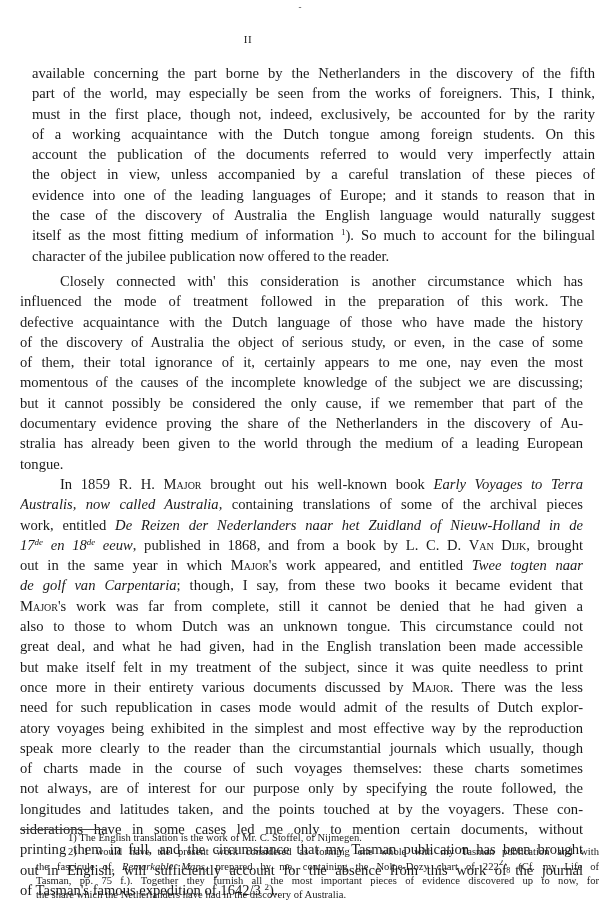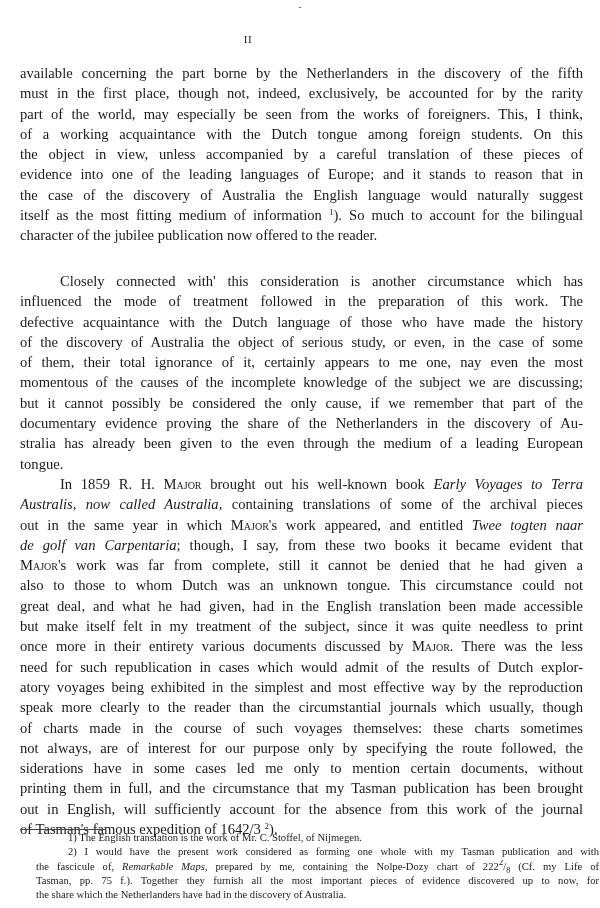--- a/index.html
+++ b/index.html
@@ -27,59 +27,63 @@
   .nline.last { text-align-last: left; }
   .nline.indent { padding-left: 32px; }
 </style>
 </head>
 <body>
 
 <div class="page">
   <div class="mark">-</div>
   <div class="folio">II</div>
 
-  <div class="body" style="top:63px;">
+  <div class="body" style="top:63px;margin-left:12px;">
     <div class="line">available  concerning  the part borne by the Netherlanders in the discovery of the fifth</div>
+    <div class="line">part  of the world, may especially be seen from the works of foreigners. This, I think,</div>
     <div class="line">must in the first place, though not, indeed, exclusively, be accounted for by the rarity</div>
-    <div class="line">part  of the world, may especially be seen from the works of foreigners. This, I think,</div>
     <div class="line">of  a  working  acquaintance  with  the  Dutch  tongue among foreign students. On this</div>
+    <div class="line">account  the  publication  of  the  documents  referred  to would very imperfectly attain</div>
     <div class="line">the  object  in  view,  unless  accompanied  by  a  careful  translation of these pieces of</div>
     <div class="line">evidence into one of the leading languages of Europe; and it stands to reason that in</div>
     <div class="line">the  case  of  the  discovery  of Australia  the English language would naturally suggest</div>
     <div class="line"><span>itself as the most fitting medium of information </span><sup>1</sup><span>). So much to account for the bilingual</span></div>
     <div class="line last">character of the jubilee publication now offered to the reader.</div>
   </div>
 
   <div class="body" style="top:271px;">
     <div class="line indent">Closely  connected  with' this  consideration  is  another  circumstance  which  has</div>
     <div class="line">influenced  the  mode  of  treatment  followed  in  the  preparation  of  this  work.  The</div>
     <div class="line">defective acquaintance with the Dutch language of those who have made the history</div>
     <div class="line">of the discovery of Australia the object of serious study, or even, in the case of some</div>
     <div class="line">of  them,  their total ignorance of it, certainly appears  to  me one, nay even the most</div>
     <div class="line">momentous of the causes of the incomplete knowledge of the subject we are discussing;</div>
     <div class="line">but  it  cannot  possibly be considered the only  cause,  if  we remember that part of the</div>
     <div class="line">documentary  evidence  proving the share of the Netherlanders in the discovery of Au-</div>
-    <div class="line">stralia has already been given to the even through the medium of a leading European</div>
+    <div class="line">stralia has already been given to the world through the medium of a leading European</div>
     <div class="line last">tongue.</div>
 
     <div>
       <div class="line indent"><span>In  1859  R.  H.  </span><span class="sc">Major</span><span> brought out his well-known book </span><i>Early Voyages to Terra</i></div>
       <div class="line"><i>Australis, now called Australia,</i><span> containing  translations  of some of the archival pieces</span></div>
+      <div class="line"><span>work,  entitled </span><i>De Reizen der Nederlanders naar het Zuidland of Nieuw-Holland in de</i></div>
+      <div class="line"><i><span>17</span><sup>de</sup><span> en </span><span>18</span><sup>de</sup><span> eeuw</span></i><span>, published in 1868, and from a book by L. C. D. </span><span class="sc">Van Dijk</span><span>, brought</span></div>
       <div class="line"><span>out  in  the  same  year in which </span><span class="sc">Major</span><span>'s work appeared, and entitled </span><i>Twee togten naar</i></div>
       <div class="line"><i>de golf van Carpentaria</i><span>; though, I say, from these two books it became evident that</span></div>
       <div class="line"><span class="sc">Major</span><span>'s  work  was  far  from  complete,  still  it  cannot  be  denied  that  he  had  given  a</span></div>
       <div class="line">also  to  those  to  whom  Dutch  was  an  unknown  tongue.  This circumstance could not</div>
       <div class="line">great deal, and what he had given, had in the English translation been made accessible</div>
       <div class="line">but make itself felt in my treatment of the subject, since it was quite needless to print</div>
       <div class="line"><span>once more in their entirety various documents discussed by </span><span class="sc">Major</span><span>. There was the less</span></div>
-      <div class="line">need for such republication in cases which would admit of the results of Dutch explor-</div>
+      <div class="line">need for such republication in cases mode would admit of the results of Dutch explor-</div>
       <div class="line">atory voyages being exhibited in the simplest and most effective way by the reproduction</div>
       <div class="line">speak more clearly to the reader than the circumstantial journals which usually, though</div>
       <div class="line">of  charts  made  in  the  course  of  such  voyages  themselves: these charts sometimes</div>
       <div class="line">not  always,  are  of  interest for our purpose only by specifying the route followed, the</div>
+      <div class="line">longitudes  and latitudes taken, and the points touched at by the voyagers. These con-</div>
       <div class="line">siderations  have  in  some  cases  led  me  only  to mention certain documents, without</div>
       <div class="line">printing them in full, and the circumstance that  my Tasman publication has been brought</div>
       <div class="line">out  in  English,  will  sufficiently  account  for  the  absence  from  this  work  of  the  journal</div>
       <div class="line last"><span>of Tasman's famous expedition of 1642/3 </span><sup>2</sup><span>).</span></div>
     </div>
   </div>
 
   <div class="rule"></div>
 
   <div class="notes" style="top:831px;">

